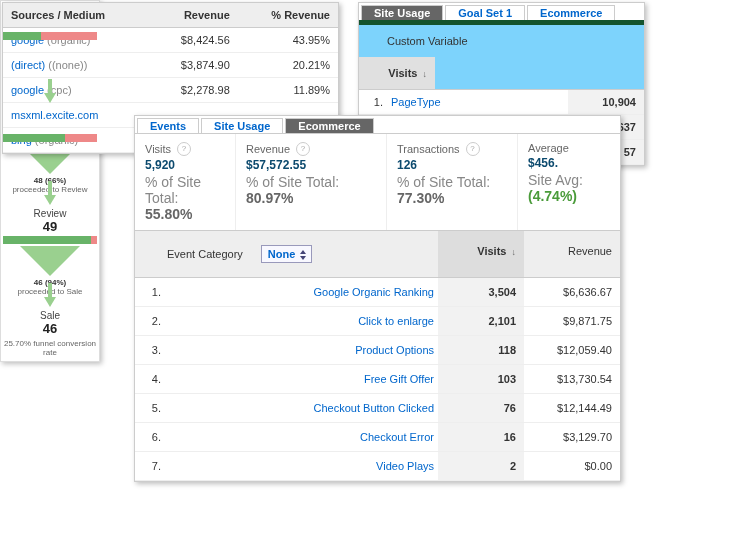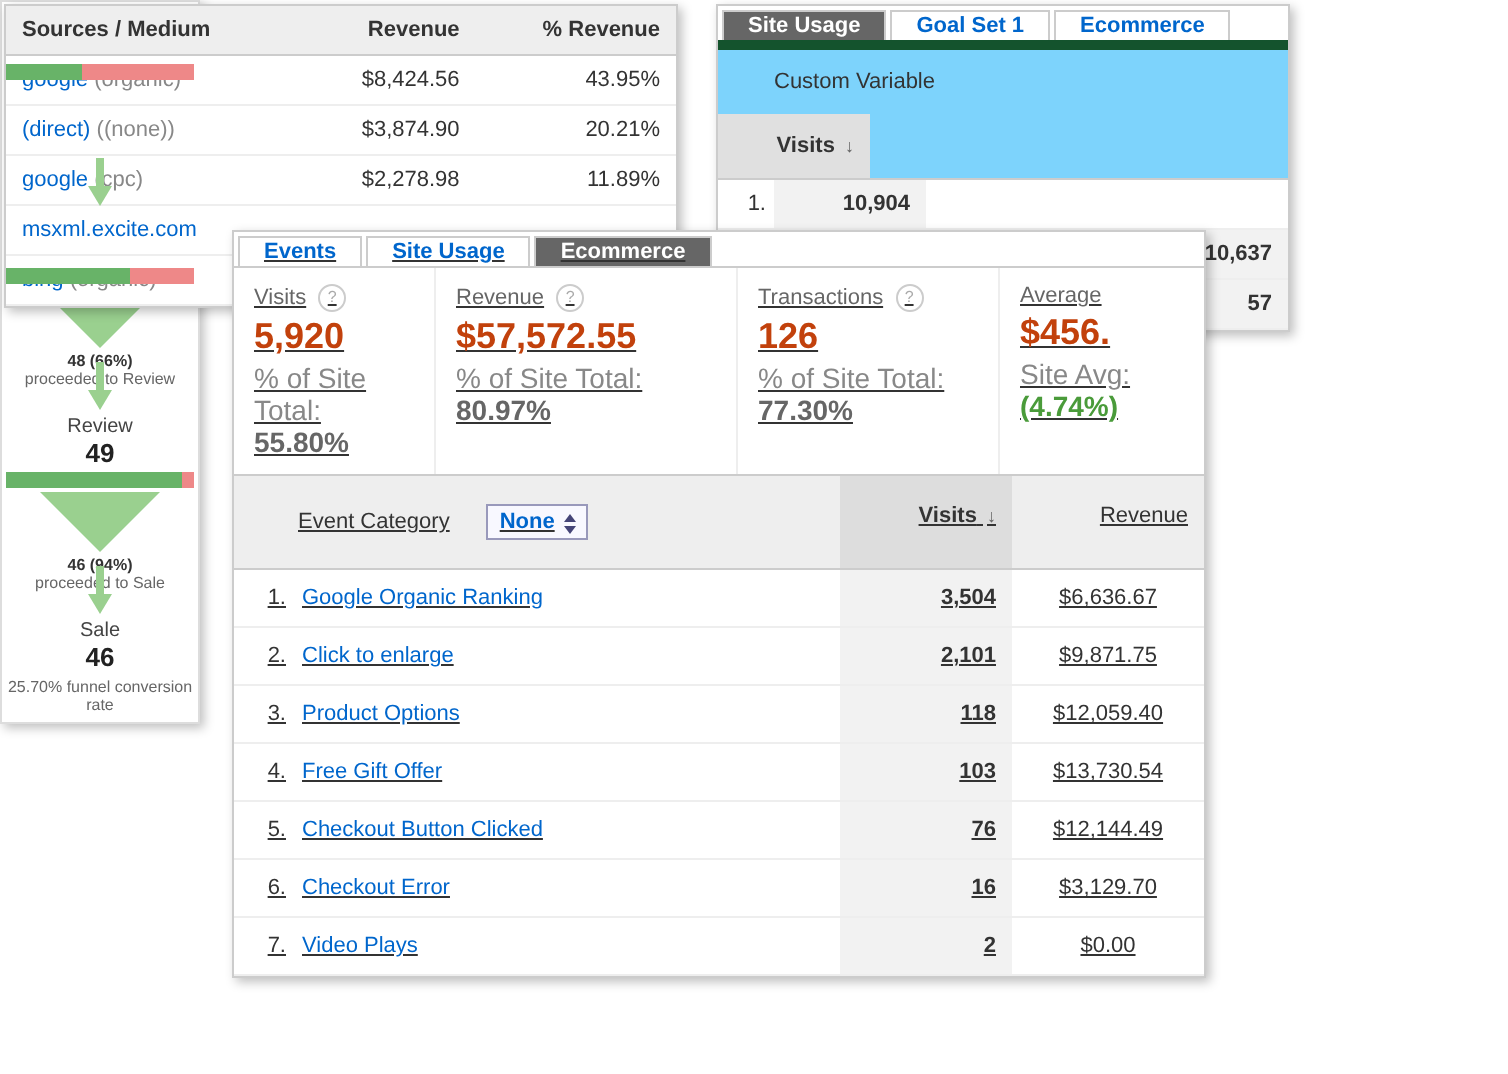--- a/index.html
+++ b/index.html
@@ -45,42 +45,42 @@
 .cvar-head { display: flex; background: #7dd3fc; border-top: 5px solid #14532d; border-bottom: 1px solid #ccc; flex-direction: column; }
 .cvar-head .col1 { flex: 1; padding: 10px 8px 10px 28px; }
 .cvar-head .col2 { width: 60px; background: #e0e0e0; padding: 10px 8px; text-align: right; font-weight: bold; }
 .cvar-row { display: flex; border-bottom: 1px solid #eee; }
 .cvar-row .idx { width: 20px; padding: 6px 4px; text-align: right; }
 .cvar-row .name { flex: 1; padding: 6px 4px; }
 .cvar-row .val { width: 60px; padding: 6px 8px; text-align: right; background: #f2f2f2; font-weight: bold; }
 .sort-arrow { font-size: 9px; color: #666; margin-left: 2px; }
 
 
-.ecom-panel { left: 116px; top: 115px; width: 485px; text-decoration: underline; }
+.ecom-panel { left: 134px; top: 115px; width: 485px; }
 .summary-row { display: flex; border-top: 1px solid #ccc; border-bottom: 1px solid #ccc; }
 .summary-cell { border-right: 1px solid #eee; padding: 8px 10px; }
 .summary-cell:last-child { border-right: none; }
 .summary-label { font-size: 11px; color: #666; margin-bottom: 2px; display: flex; align-items: center; }
-.summary-value { font-size: 18px; font-weight: bold; color: #c2410c; }
+.summary-value { font-size: 12px; font-weight: bold; color: #0c4a6e; }
 .summary-sub { font-size: 14px; color: #888; margin-top: 2px; }
 .summary-sub .bold { font-weight: bold; color: #666; }
 .summary-sub .green { color: #4a9b3a; font-weight: bold; }
 .help-icon { display: inline-block; width: 12px; height: 12px; border: 1px solid #ccc; border-radius: 50%; font-size: 8px; text-align: center; line-height: 12px; color: #aaa; margin-left: 6px; }
 .ecat-head { display: flex; background: #eee; border-bottom: 1px solid #ccc; }
 .ecat-head .c1 { flex: 1; padding: 14px 10px 14px 32px; display: flex; align-items: center; }
 .ecat-head .c2 { width: 70px; background: #ddd; padding: 14px 8px; text-align: right; font-weight: bold; }
 .ecat-head .c3 { width: 80px; padding: 14px 8px; text-align: right; }
 .none-btn { margin-left: 18px; border: 1px solid #99b; padding: 2px 16px 2px 6px; color: #0066cc; font-weight: bold; font-size: 11px; position: relative; background: #f8f8ff; cursor: pointer; }
 .none-btn::after { content: ""; position: absolute; right: 5px; top: 4px; width: 0; height: 0; border-left: 3px solid transparent; border-right: 3px solid transparent; border-bottom: 4px solid #447; }
 .none-btn::before { content: ""; position: absolute; right: 5px; top: 10px; width: 0; height: 0; border-left: 3px solid transparent; border-right: 3px solid transparent; border-top: 4px solid #447; }
 .ecat-row { display: flex; border-bottom: 1px solid #eee; }
 .ecat-row .idx { width: 22px; padding: 8px 4px; text-align: right; }
-.ecat-row .name { flex: 1; padding: 8px 4px; }
+.ecat-row .name { flex: 1; padding: 8px 4px; text-align: right; }
 .ecat-row .visits { width: 70px; background: #f2f2f2; padding: 8px 8px; text-align: right; font-weight: bold; }
-.ecat-row .rev { width: 80px; padding: 8px 8px; text-align: center; }
+.ecat-row .rev { width: 80px; padding: 8px 8px; text-align: right; }
 
 
 .funnel-panel { left: 652px; top: 69px; width: 98px; border: 1px solid #ddd; box-shadow: 2px 2px 5px rgba(0,0,0,0.25); background: #fff; padding-bottom: 4px; }
 .funnel-stage { text-align: center; padding: 3px 0 0 0; }
 .funnel-stage .label { font-size: 10px; color: #444; }
 .funnel-stage .num { font-size: 13px; font-weight: bold; color: #222; }
 .bar { height: 8px; background: #68b368; margin: 2px 2px; position: relative; }
 .bar .red { position: absolute; right: 0; top: 0; height: 100%; background: #e88; }
 .trapezoid { width: 0; height: 0; border-left: 30px solid transparent; border-right: 30px solid transparent; border-top: 30px solid #9ad08f; margin: 0 auto; }
 .funnel-caption { font-size: 8px; color: #666; text-align: center; margin-top: 2px; }
@@ -140,20 +140,21 @@
   <div class="cvar-head">
     <div class="col1">Custom Variable</div>
     <div class="col2">
       <span>Visits</span>
       <span class="sort-arrow">↓</span>
     </div>
   </div>
   <div id="cvar-body">
       <div class="cvar-row">
         <div class="idx">1.</div>
+        <div class="name"><span class="link">PageType</span></div>
         <div class="val">10,904</div>
       </div>
       <div class="cvar-row">
         <div class="idx">2.</div>
         <div class="name"><span class="link">CategoryPage</span></div>
         <div class="val">10,637</div>
       </div>
       <div class="cvar-row">
         <div class="idx">3.</div>
         <div class="name"><span class="link">CustomerType</span></div>

